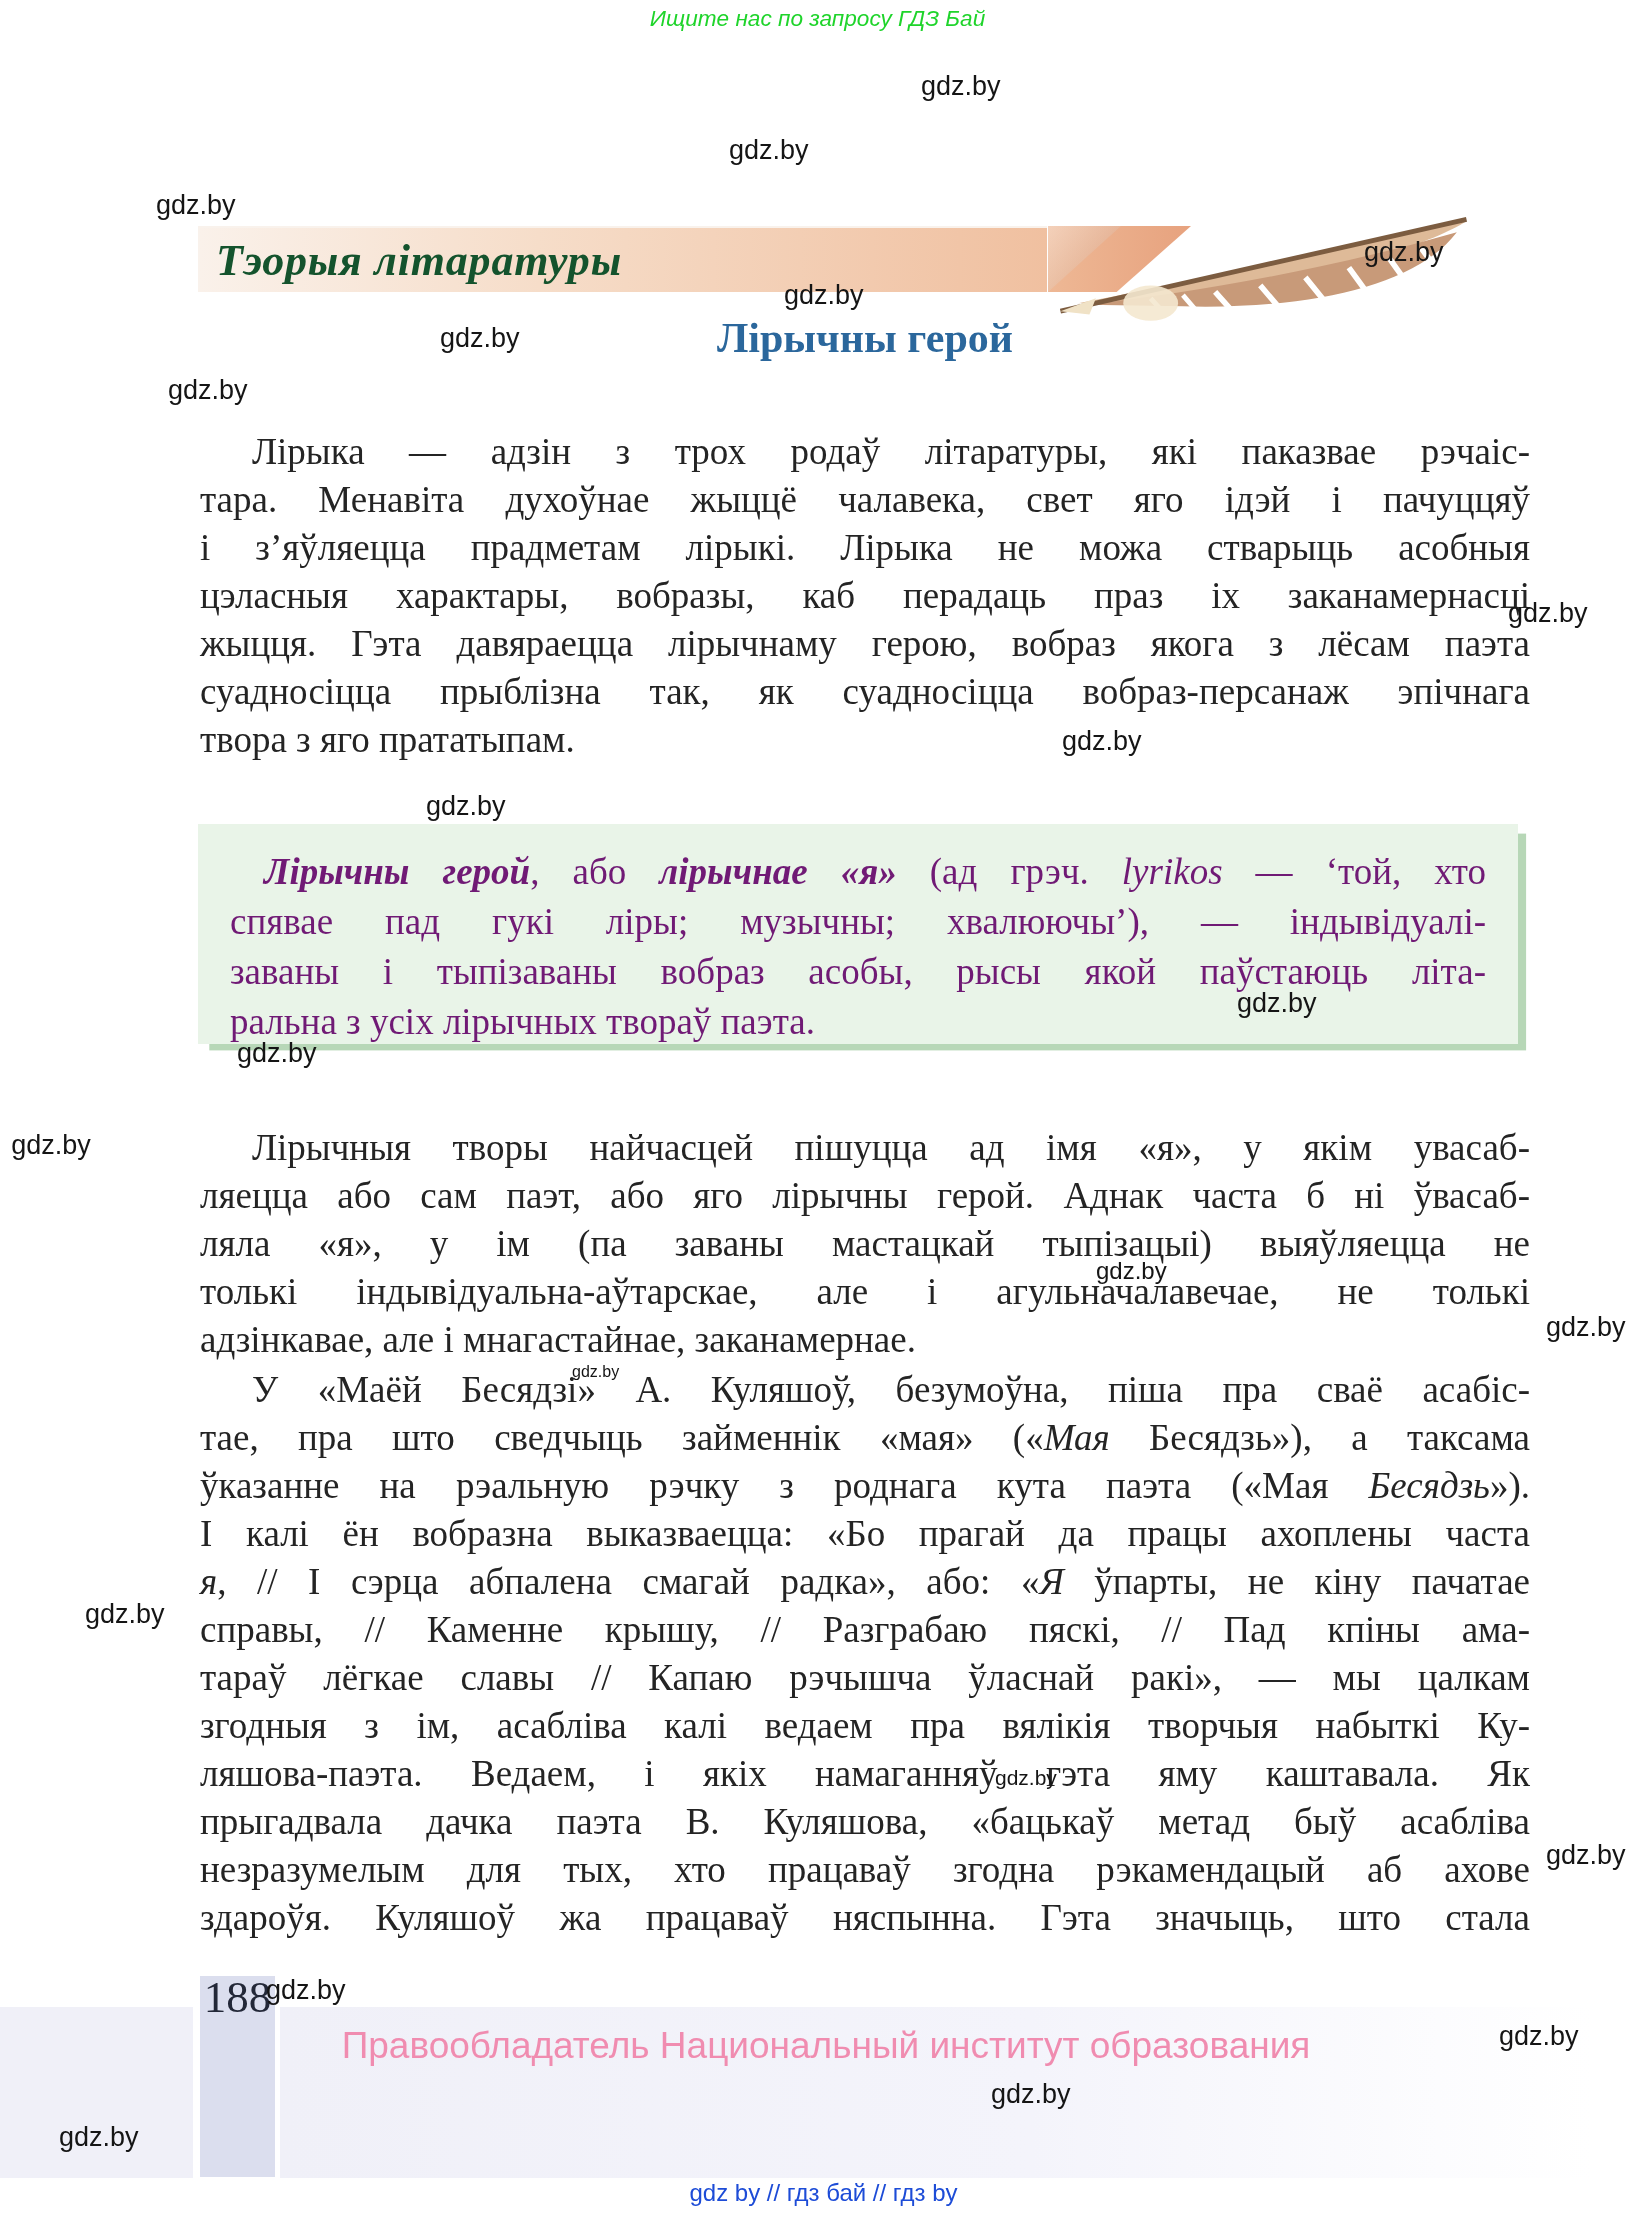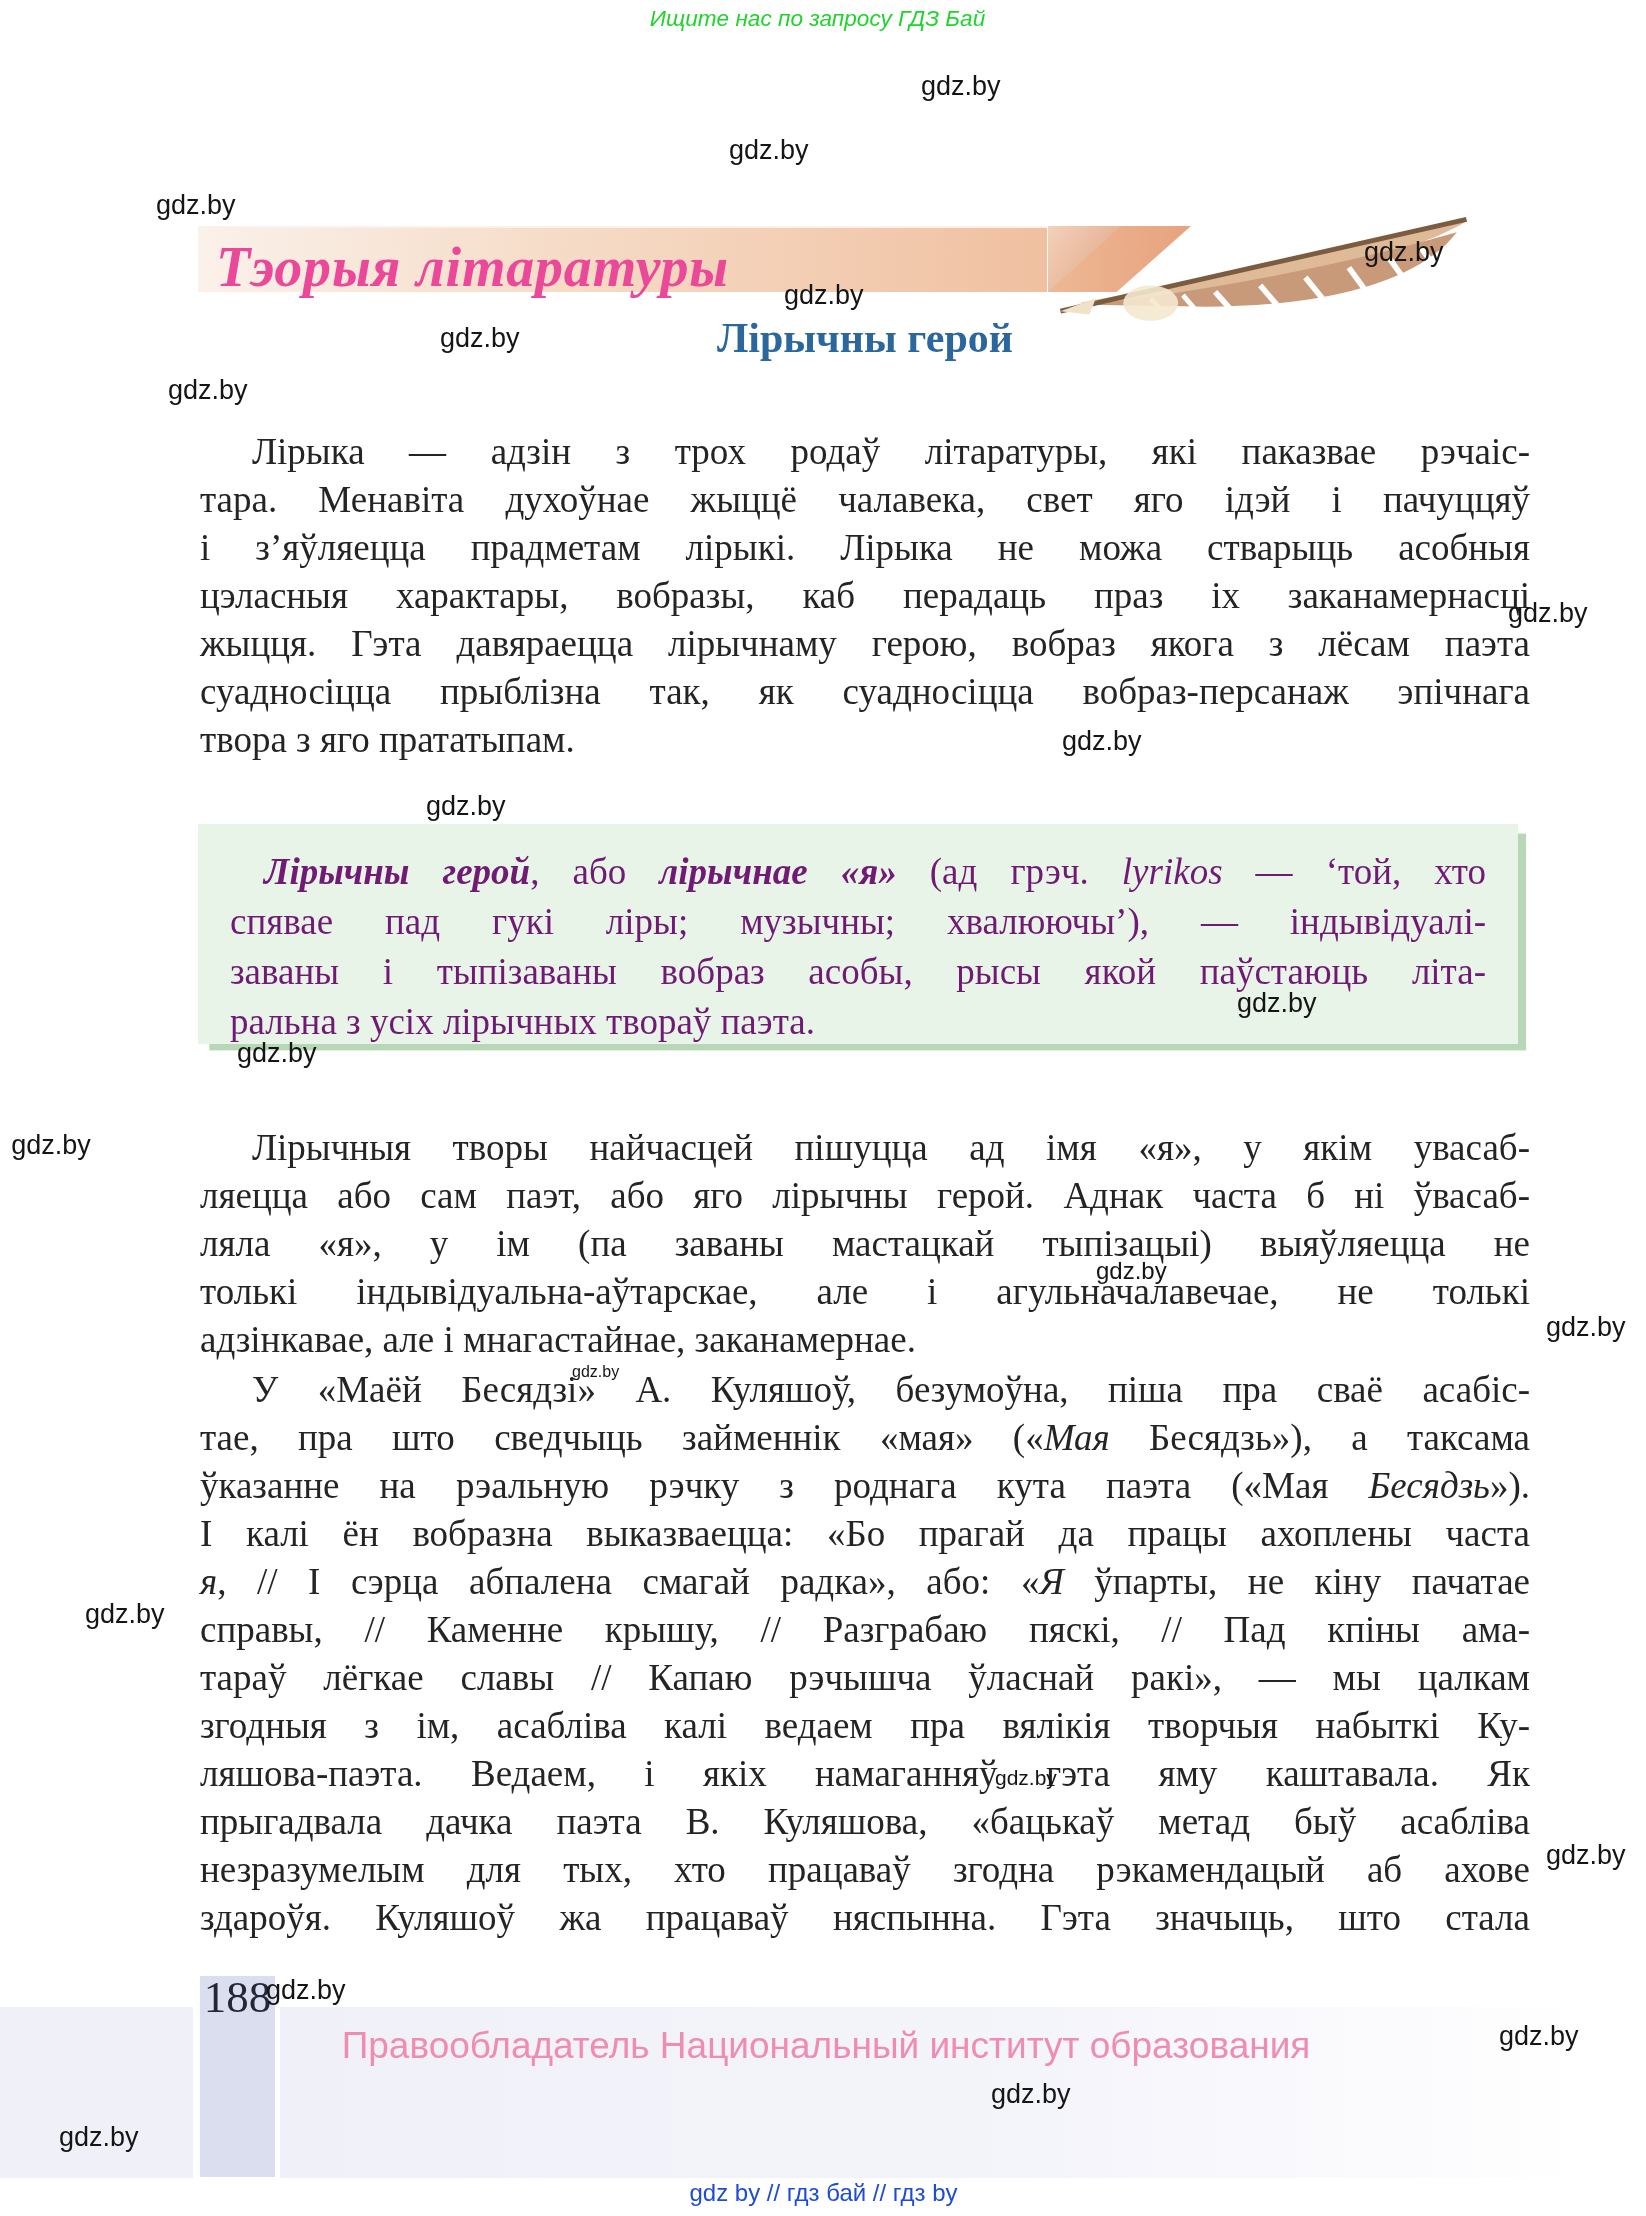--- a/index.html
+++ b/index.html
@@ -20,21 +20,21 @@
      background:linear-gradient(to right,#faf1ea 0%,#f6ddc9 40%,#f0c0a0 100%);
      border-top:2.4px solid #f9f2ec;border-left:2.4px solid #f9f2ec;box-sizing:border-box;}
   .banner-pennant{position:absolute;left:1048px;top:226px;width:143px;height:66px;
      background:linear-gradient(to right,#eeb895 0%,#e7a27e 100%);
      clip-path:polygon(0 0,100% 0,48% 100%,0 100%);}
   .banner-crease{position:absolute;left:1048px;top:226px;width:73px;height:66px;
      background:linear-gradient(135deg,rgba(255,255,255,.35),rgba(0,0,0,.06));
      clip-path:polygon(0 0,100% 0,0 100%);}
   .banner-title{position:absolute;left:216px;top:235px;
      font-family:"Liberation Serif",serif;font-style:italic;font-weight:bold;
-     font-size:56px;color:#ec4899;letter-spacing:0.8px;}
+     font-size:44px;color:#14532d;letter-spacing:0.8px;}
   .feather{position:absolute;left:1054px;top:208px;width:427px;height:121px;}
 
   
   .page-title{position:absolute;left:200px;top:314px;width:1330px;text-align:center;
      font-weight:bold;font-size:42px;color:#2b679c;}
 
   
   .textblock{position:absolute;left:200px;width:1330px;font-size:37px;
      line-height:48px;color:#242424;margin-top:28px;}
   .textblock .ln{text-align:justify;text-align-last:justify;height:48px;overflow:visible;}

